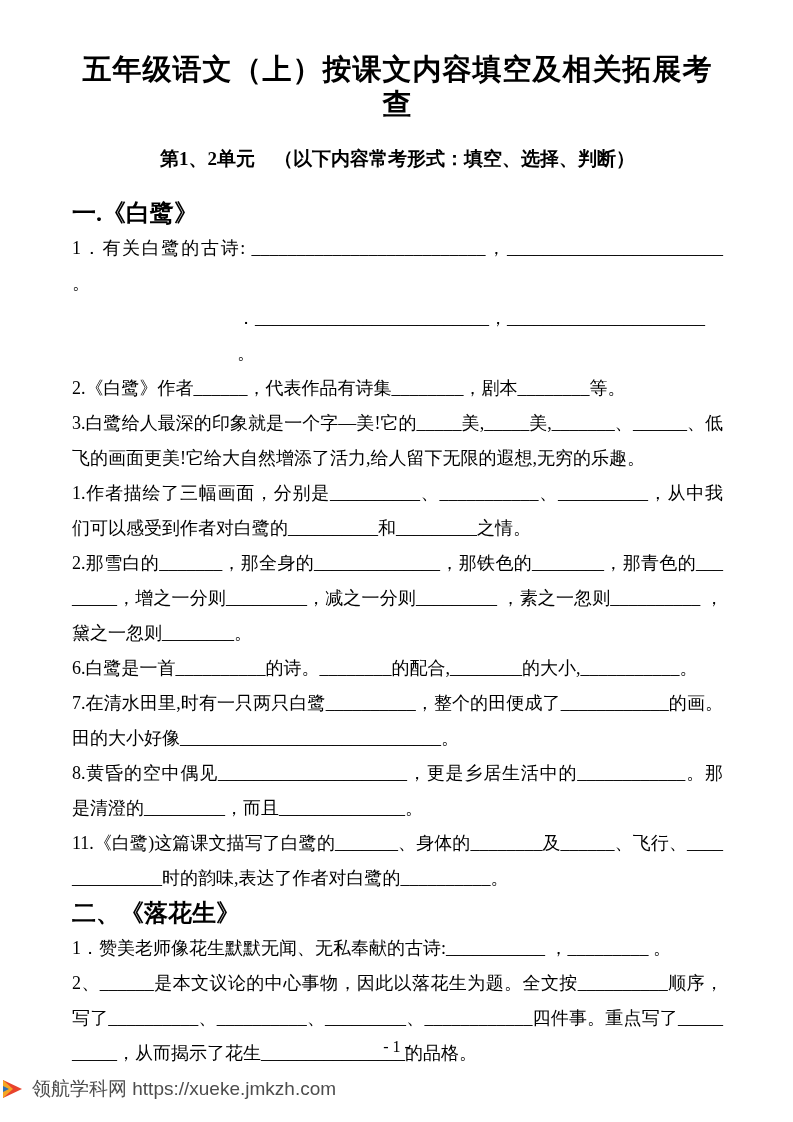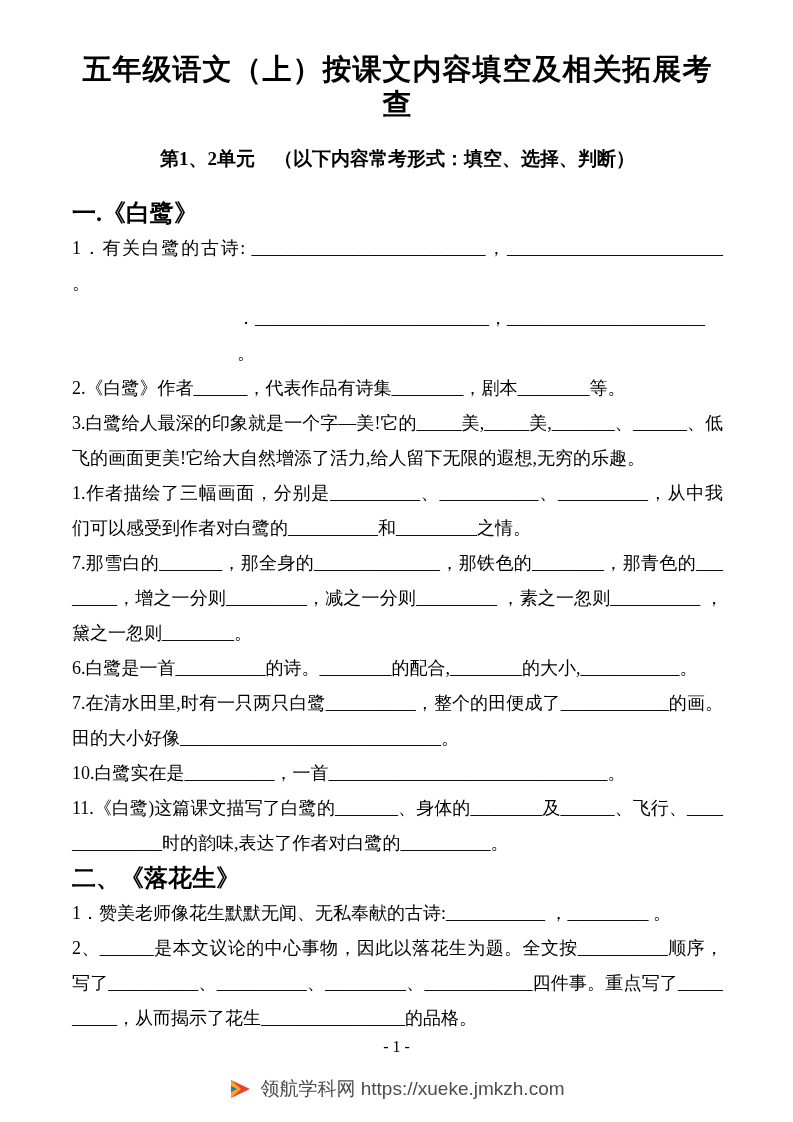--- a/index.html
+++ b/index.html
@@ -57,21 +57,20 @@
     text-align: center;
     font-size: 16px;
     color: #000;
   }
   .footer {
     position: absolute;
     left: 0;
     right: 0;
     bottom: 20px;
     display: flex;
-    justify-content: center;
     align-items: center;
     gap: 8px;
     color: #4d4d4d;
     font-size: 19px;
     font-family: "Liberation Sans", "DejaVu Sans", sans-serif;
   }
   .logo {
     width: 24px;
     height: 24px;
     display: inline-block;
@@ -85,24 +84,24 @@
     <h1 class="title">五年级语文（上）按课文内容填空及相关拓展考查</h1>
     <h2 class="subtitle">第1、2单元　（以下内容常考形式：填空、选择、判断）</h2>
 
     <div class="section">
       <p class="heading">一.《白鹭》</p>
       <p class="q">1．有关白鹭的古诗: __________________________，________________________ 。</p>
       <p class="q indent">．__________________________，______________________ 。</p>
       <p class="q">2.《白鹭》作者______，代表作品有诗集________，剧本________等。</p>
       <p class="q">3.白鹭给人最深的印象就是一个字—美!它的_____美,_____美,_______、______、低飞的画面更美!它给大自然增添了活力,给人留下无限的遐想,无穷的乐趣。</p>
       <p class="q">1.作者描绘了三幅画面，分别是__________、___________、__________，从中我们可以感受到作者对白鹭的__________和_________之情。</p>
-      <p class="q">7.那雪白的_______，那全身的______________，那铁色的________，那青色的________，增之一分则_________，减之一分则_________ ，素之一忽则__________ ，黛之一忽则________。</p>
+      <p class="q">2.那雪白的_______，那全身的______________，那铁色的________，那青色的________，增之一分则_________，减之一分则_________ ，素之一忽则__________ ，黛之一忽则________。</p>
       <p class="q">6.白鹭是一首__________的诗。________的配合,________的大小,___________。</p>
       <p class="q">7.在清水田里,时有一只两只白鹭__________，整个的田便成了____________的画。田的大小好像_____________________________。</p>
-      <p class="q">10.白鹭实在是__________，一首_______________________________。</p>
+      <p class="q">8.黄昏的空中偶见_____________________，更是乡居生活中的____________。那是清澄的_________，而且______________。</p>
       <p class="q">11.《白鹭)这篇课文描写了白鹭的_______、身体的________及______、飞行、______________时的韵味,表达了作者对白鹭的__________。</p>
     </div>
 
     <div class="section">
       <p class="heading">二、《落花生》</p>
       <p class="q">1．赞美老师像花生默默无闻、无私奉献的古诗:___________ ，_________ 。</p>
       <p class="q">2、______是本文议论的中心事物，因此以落花生为题。全文按__________顺序，写了__________、__________、_________、____________四件事。重点写了__________，从而揭示了花生________________的品格。</p>
     </div>
   </div>
 

